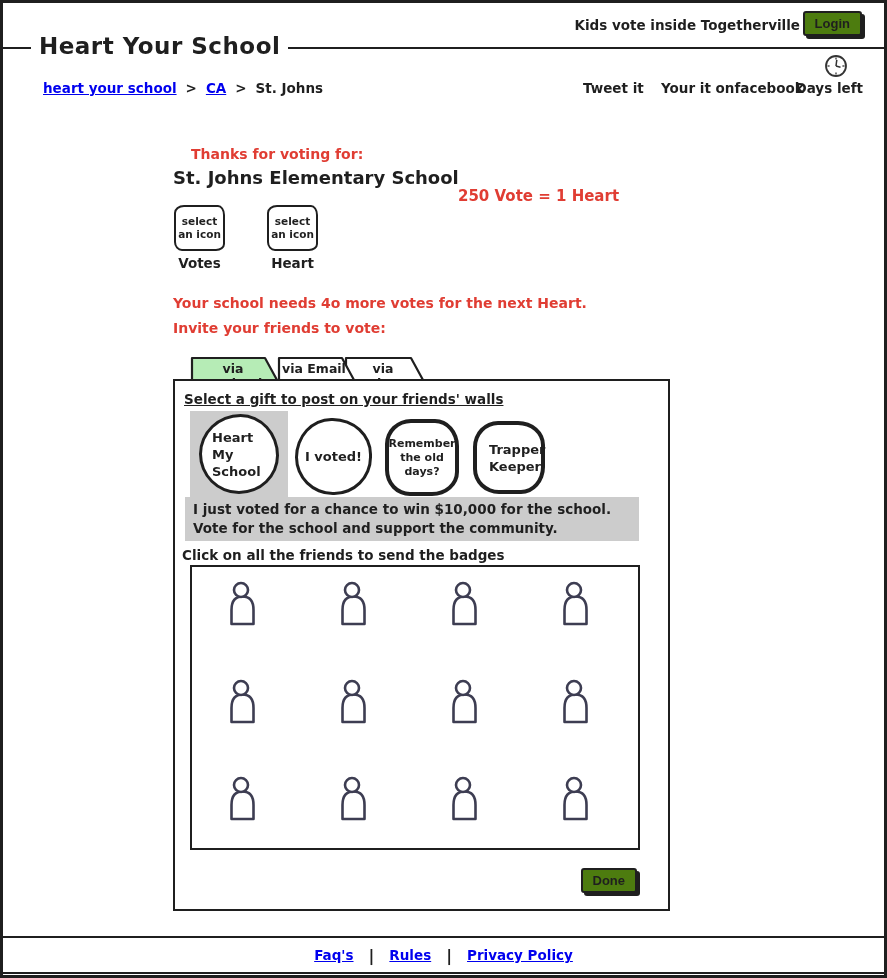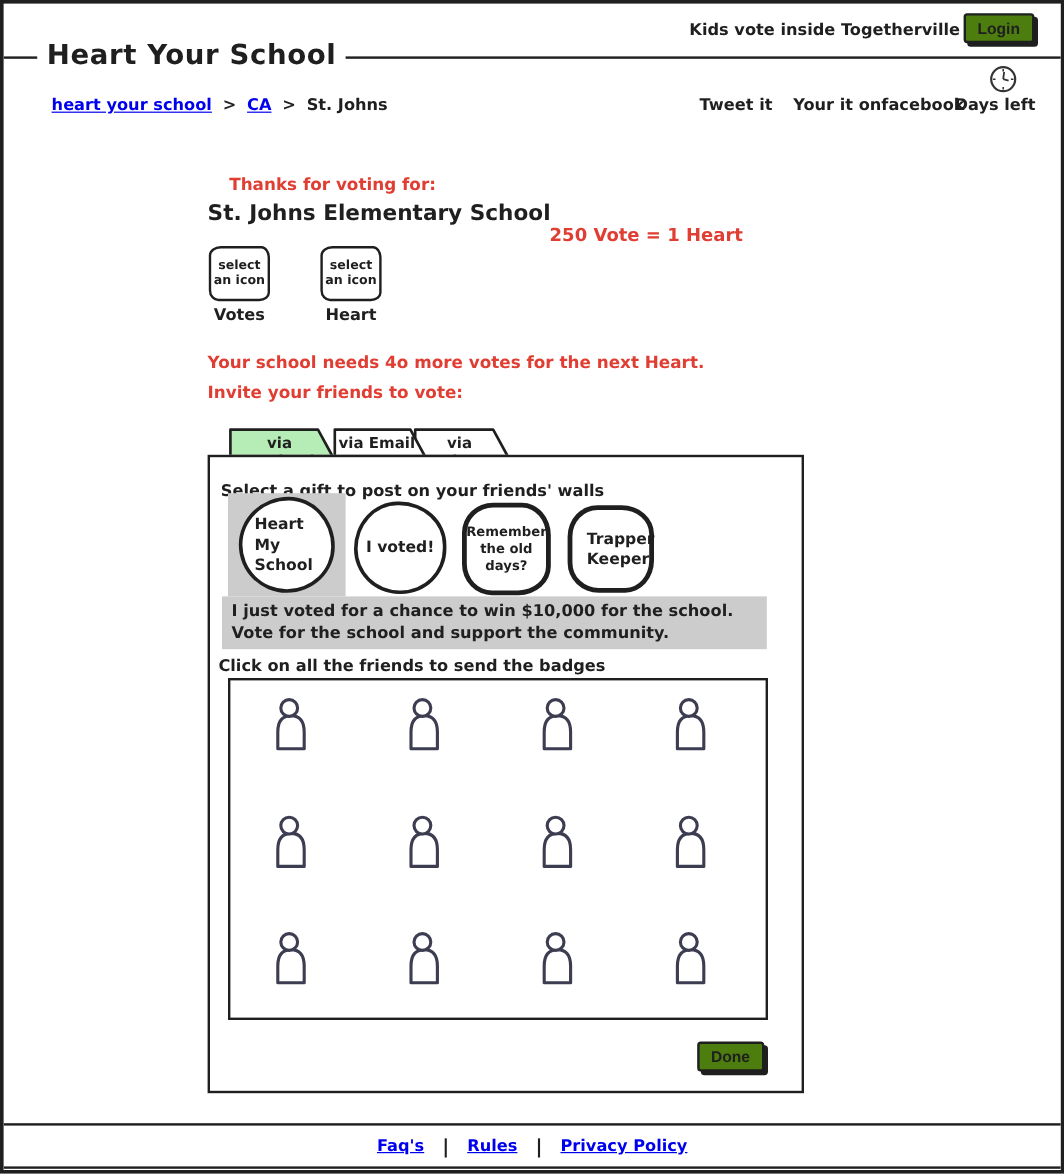--- a/index.html
+++ b/index.html
@@ -63,21 +63,21 @@
   .tabs-svg{position:absolute;top:352px;left:186px;}
   .tab-label{position:absolute;top:358px;font-size:12.5px;font-weight:700;text-align:center;cursor:pointer;}
   .tab-label.fb{left:189px;width:82px;}
   .tab-label.email{left:276px;width:70px;}
   .tab-label.tw{left:344px;width:72px;}
   
   .panel{
     position:absolute;top:376px;left:170px;width:497px;height:532px;
     border:2px solid var(--ink);background:#fff;
   }
-  .gift-prompt{position:absolute;top:20px;left:9px;font-size:13.5px;font-weight:700;}
+  .gift-prompt{position:absolute;top:10px;left:9px;font-size:13.5px;font-weight:700;text-decoration:underline;}
   .badge-selection{position:absolute;top:30px;left:15px;width:98px;height:86px;background:var(--sel-gray);}
   .badge{
     position:absolute;background:#fff;border:3.5px solid var(--ink);
     display:flex;align-items:center;justify-content:center;
     font-size:13px;font-weight:700;line-height:17px;cursor:pointer;text-align:center;
   }
   .badge.b1{top:33px;left:24px;width:80px;height:80px;border-radius:52% 48% 50% 50%/50% 52% 48% 50%;text-align:left;padding-left:10px;justify-content:flex-start;}
   .badge.b2{top:37px;left:120px;width:77px;height:77px;border-radius:48% 52% 50% 50%/52% 48% 50% 50%;}
   .badge.b3{top:38px;left:210px;width:74px;height:77px;border:4.5px solid var(--ink);border-radius:26px 24px 27px 25px/25px 27px 24px 26px;font-size:11px;line-height:14px;}
   .badge.b4{top:40px;left:298px;width:72px;height:73px;border:4.5px solid var(--ink);border-radius:25px 27px 24px 26px/26px 24px 27px 25px;text-align:left;justify-content:flex-start;padding-left:12px;}

